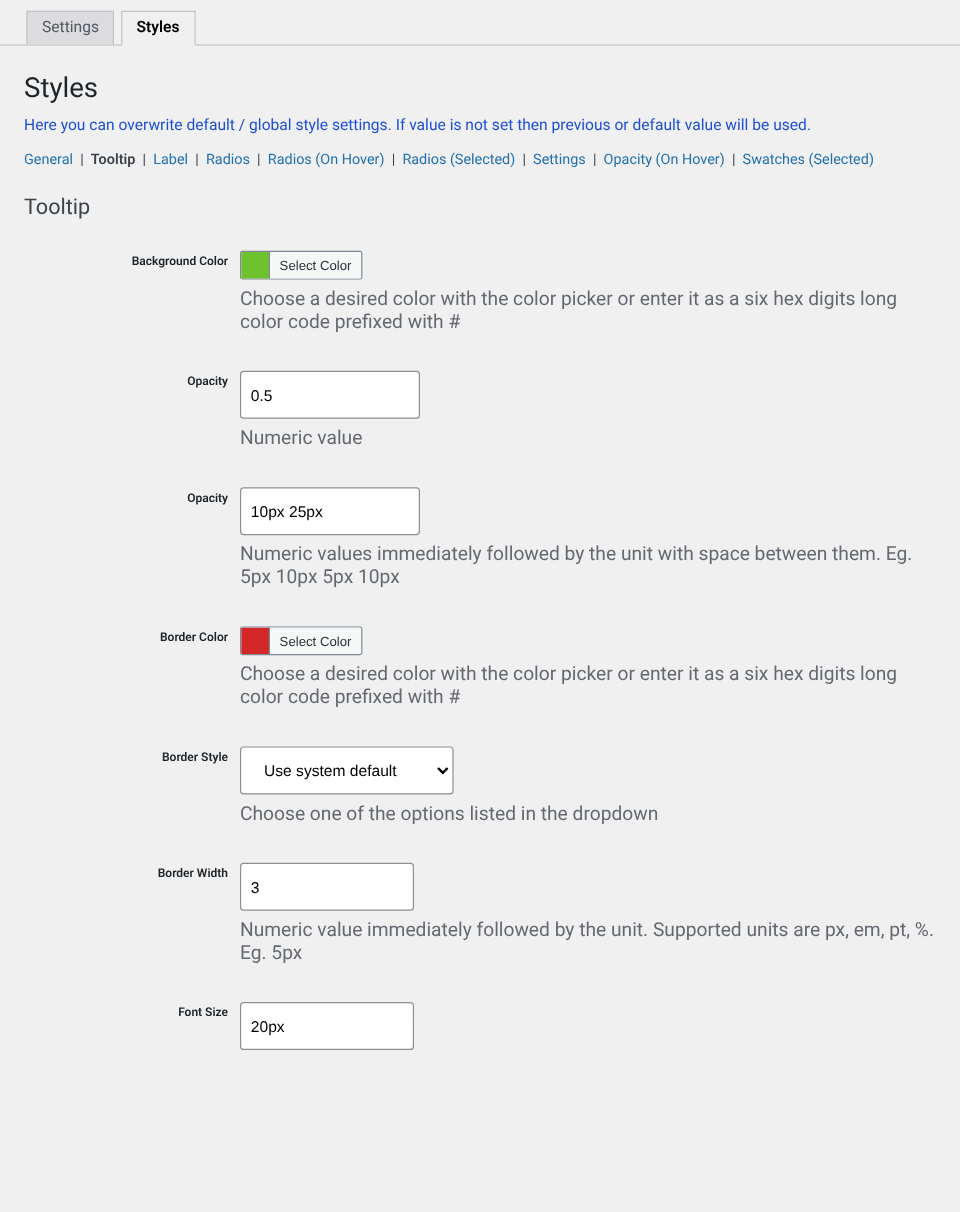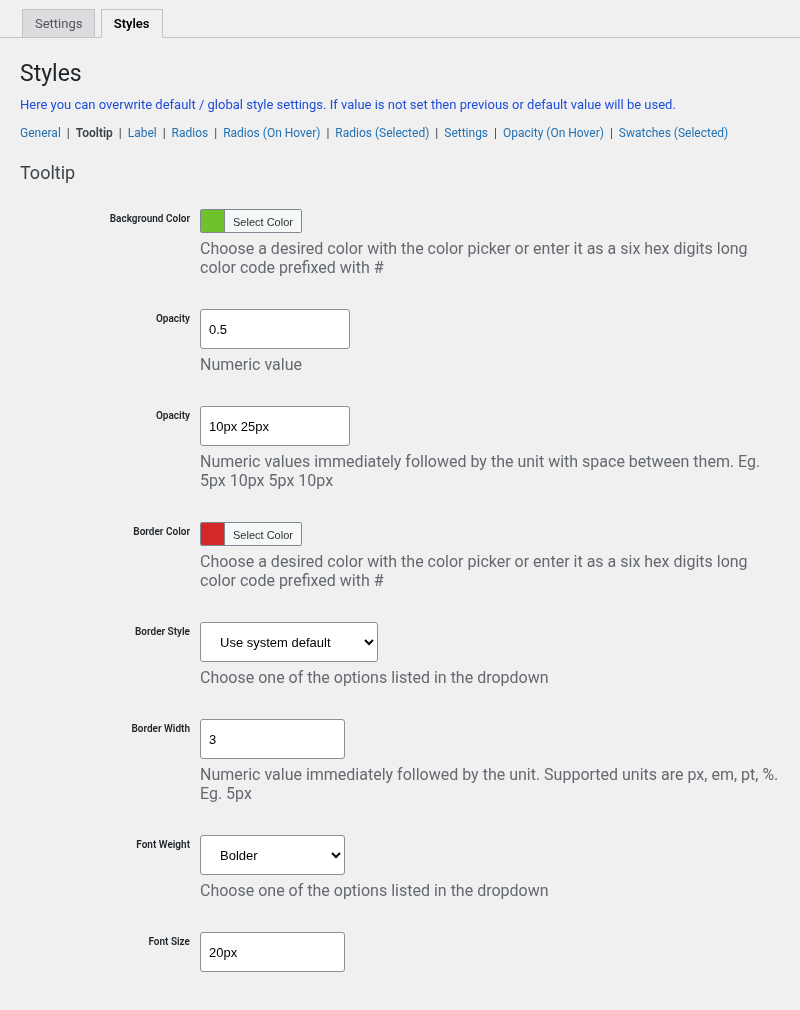--- a/index.html
+++ b/index.html
@@ -200,29 +200,20 @@
       </td>
     </tr>
     <tr>
       <th>Border Width</th>
       <td>
         <input class="small-text" type="text" value="3" style="">
         <span class="help">Numeric value immediately followed by the unit. Supported units are px, em, pt, %. Eg. 5px</span>
       </td>
     </tr>
     <tr>
-      <th>Font Weight</th>
-      <td>
-        <select class="medium" style="width:145px">
-          <option>Bolder</option>
-        </select>
-        <span class="help">Choose one of the options listed in the dropdown</span>
-      </td>
-    </tr>
-    <tr>
       <th>Font Size</th>
       <td>
         <input class="small-text" type="text" value="20px" style="">
         
       </td>
     </tr>
 
   </tbody>
     </table>
 

